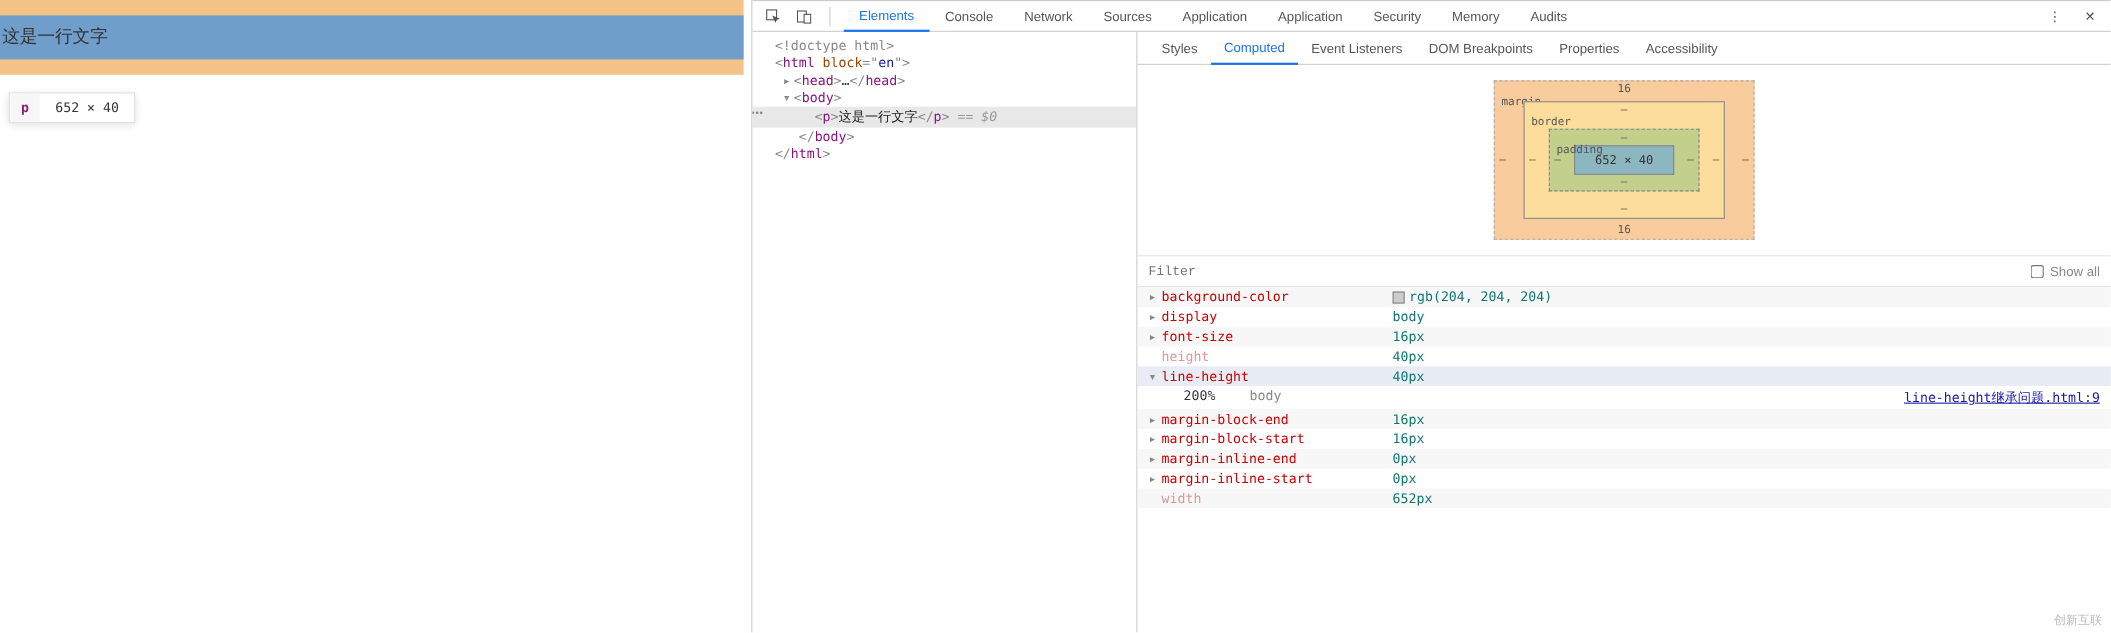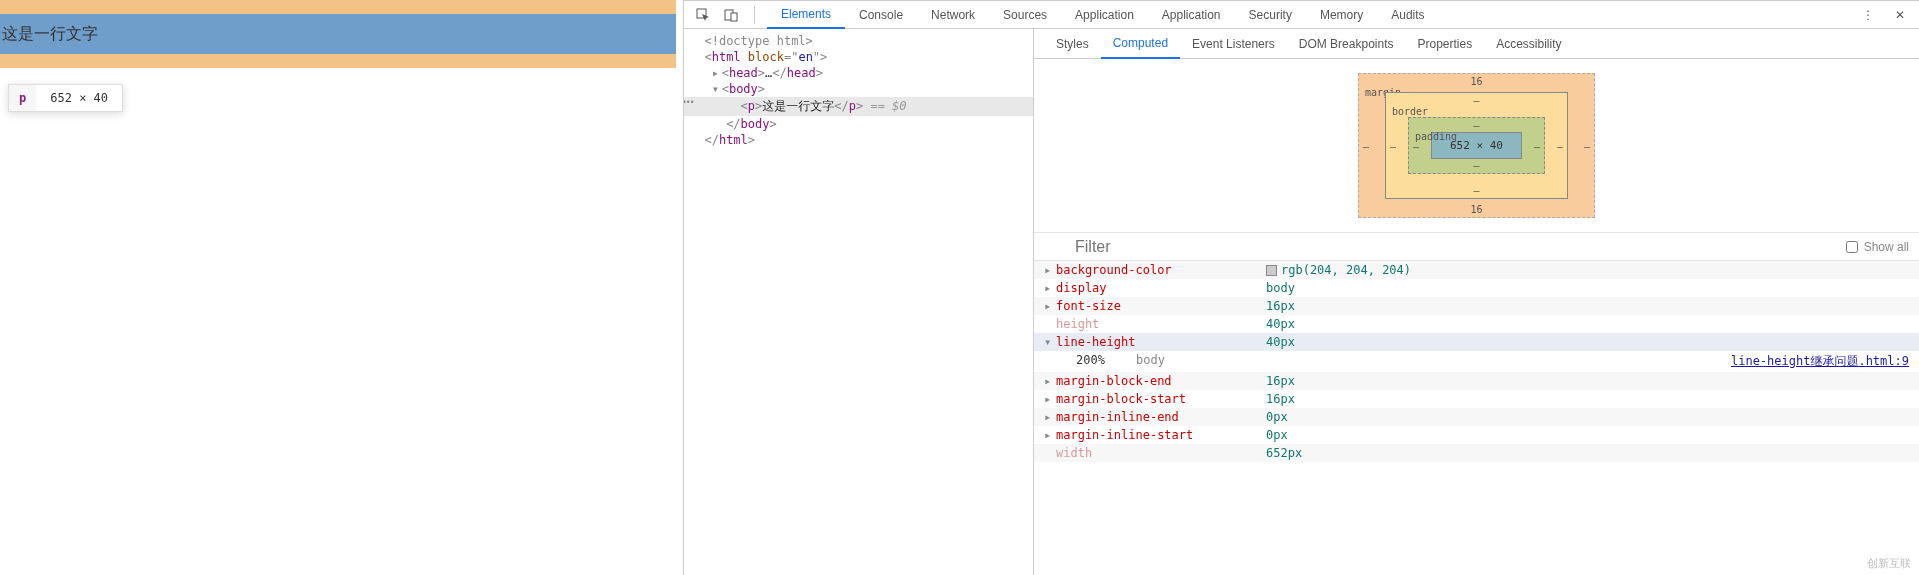--- a/index.html
+++ b/index.html
@@ -165,21 +165,21 @@
                 <span class="bm-val-bottom">–</span>
                 <span class="bm-val-left">–</span>
                 <span class="bm-val-right">–</span>
                 <div class="bm-content">652 × 40</div>
               </div>
             </div>
           </div>
         </div>
 
         <div class="filter-row">
-          <input type="text" style="border: none; outline: none; color: rgb(136, 136, 136); font-size: 16px; font-family: Liberation Sans, sans-serif; background: transparent; margin-left: 31px;" placeholder="Filter">
+          <input type="text" style="border: none; outline: none; color: rgb(136, 136, 136); font-size: 12px; font-family: Liberation Mono, monospace; background: transparent;" placeholder="Filter">
           <div class="right">
             <input type="checkbox" style="">
             <span>Show all</span>
           </div>
         </div>
 
         <div class="computed-list" id="computed-list">
             <div class="crow">
               <span class="arrow">▸</span>
               <span class="prop">background-color</span>

